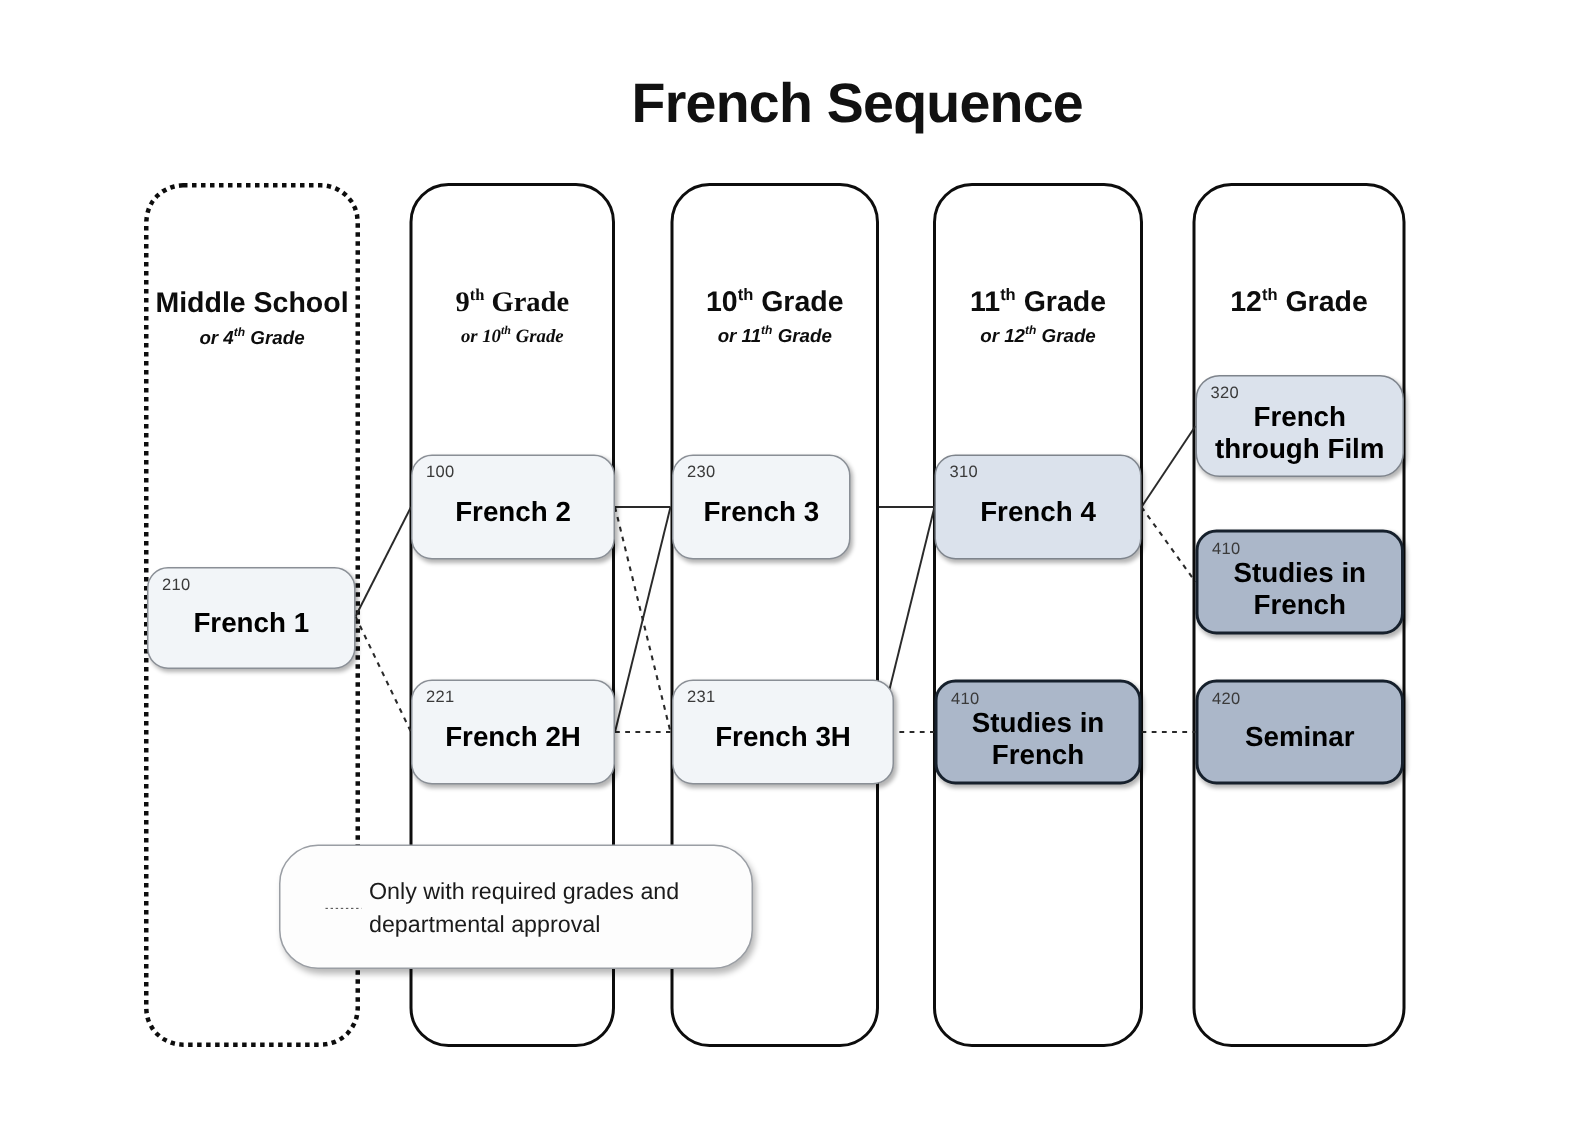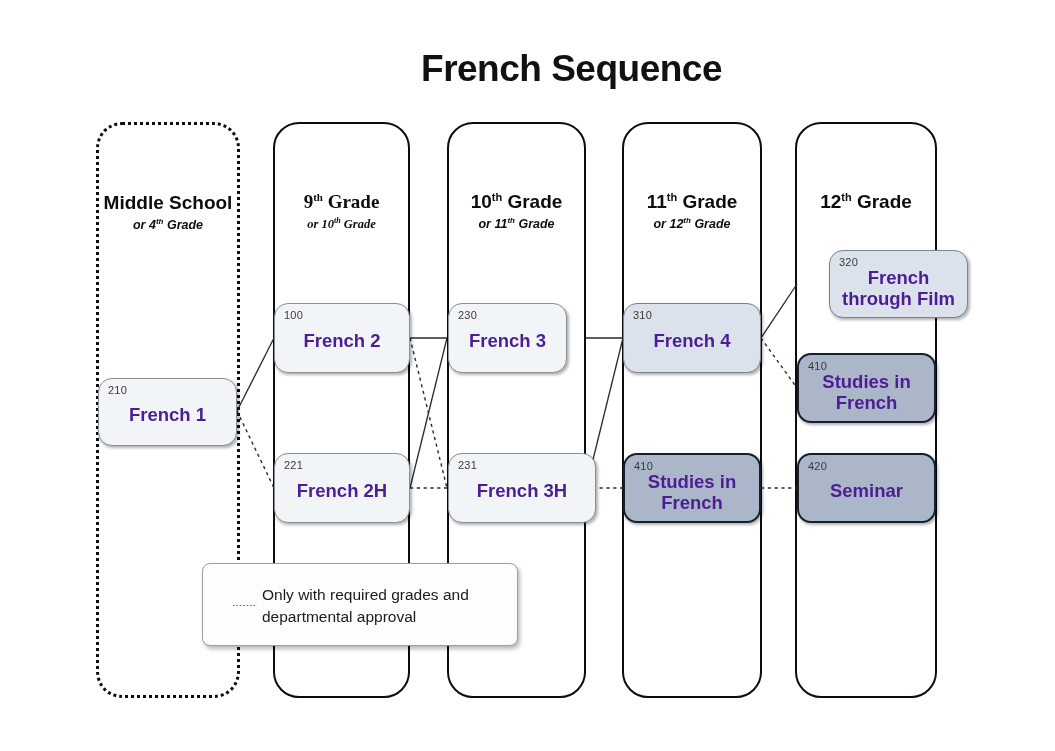--- a/index.html
+++ b/index.html
@@ -107,21 +107,21 @@
     left: 9px;
     top: 5px;
     font-size: 11px;
     font-weight: normal;
     color: #3a3a3a;
     letter-spacing: 0.2px;
   }
   .course-label {
     font-size: 18.5px;
     font-weight: bold;
-    color: #4c1d95;
+    color: #000000;
     text-align: center;
     line-height: 1.12;
     padding: 0 6px;
     margin-top: 6px;
   }
   .course-label.two-line { margin-top: 9px; }
 
   
   #connectors {
     position: absolute;
@@ -141,27 +141,27 @@
     stroke: #2a2a2a;
     stroke-width: 1.4;
     fill: none;
     stroke-dasharray: 3.2 3.6;
     stroke-linecap: butt;
   }
 
   
   #legend {
     position: absolute;
-    left: 202px;
+    left: 186px;
     top: 563px;
     width: 316px;
     height: 83px;
     box-sizing: border-box;
     border: 1.4px solid #9a9ea4;
-    border-radius: 8px;
+    border-radius: 26px;
     background: #fdfdfd;
     box-shadow: 2px 3px 4px rgba(0,0,0,0.28);
     z-index: 12;
   }
   #legend-dash {
     position: absolute;
     left: 18px;
     top: 41px;
     width: 48px;
     height: 1px;
@@ -272,21 +272,21 @@
   <div class="course shade-mid" style="left:623px; top:303px; width:138px; height:70px;">
     <span class="course-code">310</span>
     <span class="course-label">French 4</span>
   </div>
 
   <div class="course shade-dark" style="left:623px; top:453px; width:138px; height:70px;">
     <span class="course-code">410</span>
     <span class="course-label two-line">Studies in French</span>
   </div>
 
-  <div class="course shade-mid" style="left:829px; top:250px; width:139px; height:68px;">
+  <div class="course shade-mid" style="left:797px; top:250px; width:139px; height:68px;border-radius:16px;">
     <span class="course-code">320</span>
     <span class="course-label two-line">French through Film</span>
   </div>
 
   <div class="course shade-dark" style="left:797px; top:353px; width:139px; height:70px;">
     <span class="course-code">410</span>
     <span class="course-label two-line">Studies in French</span>
   </div>
 
   <div class="course shade-dark" style="left:797px; top:453px; width:139px; height:70px;">

